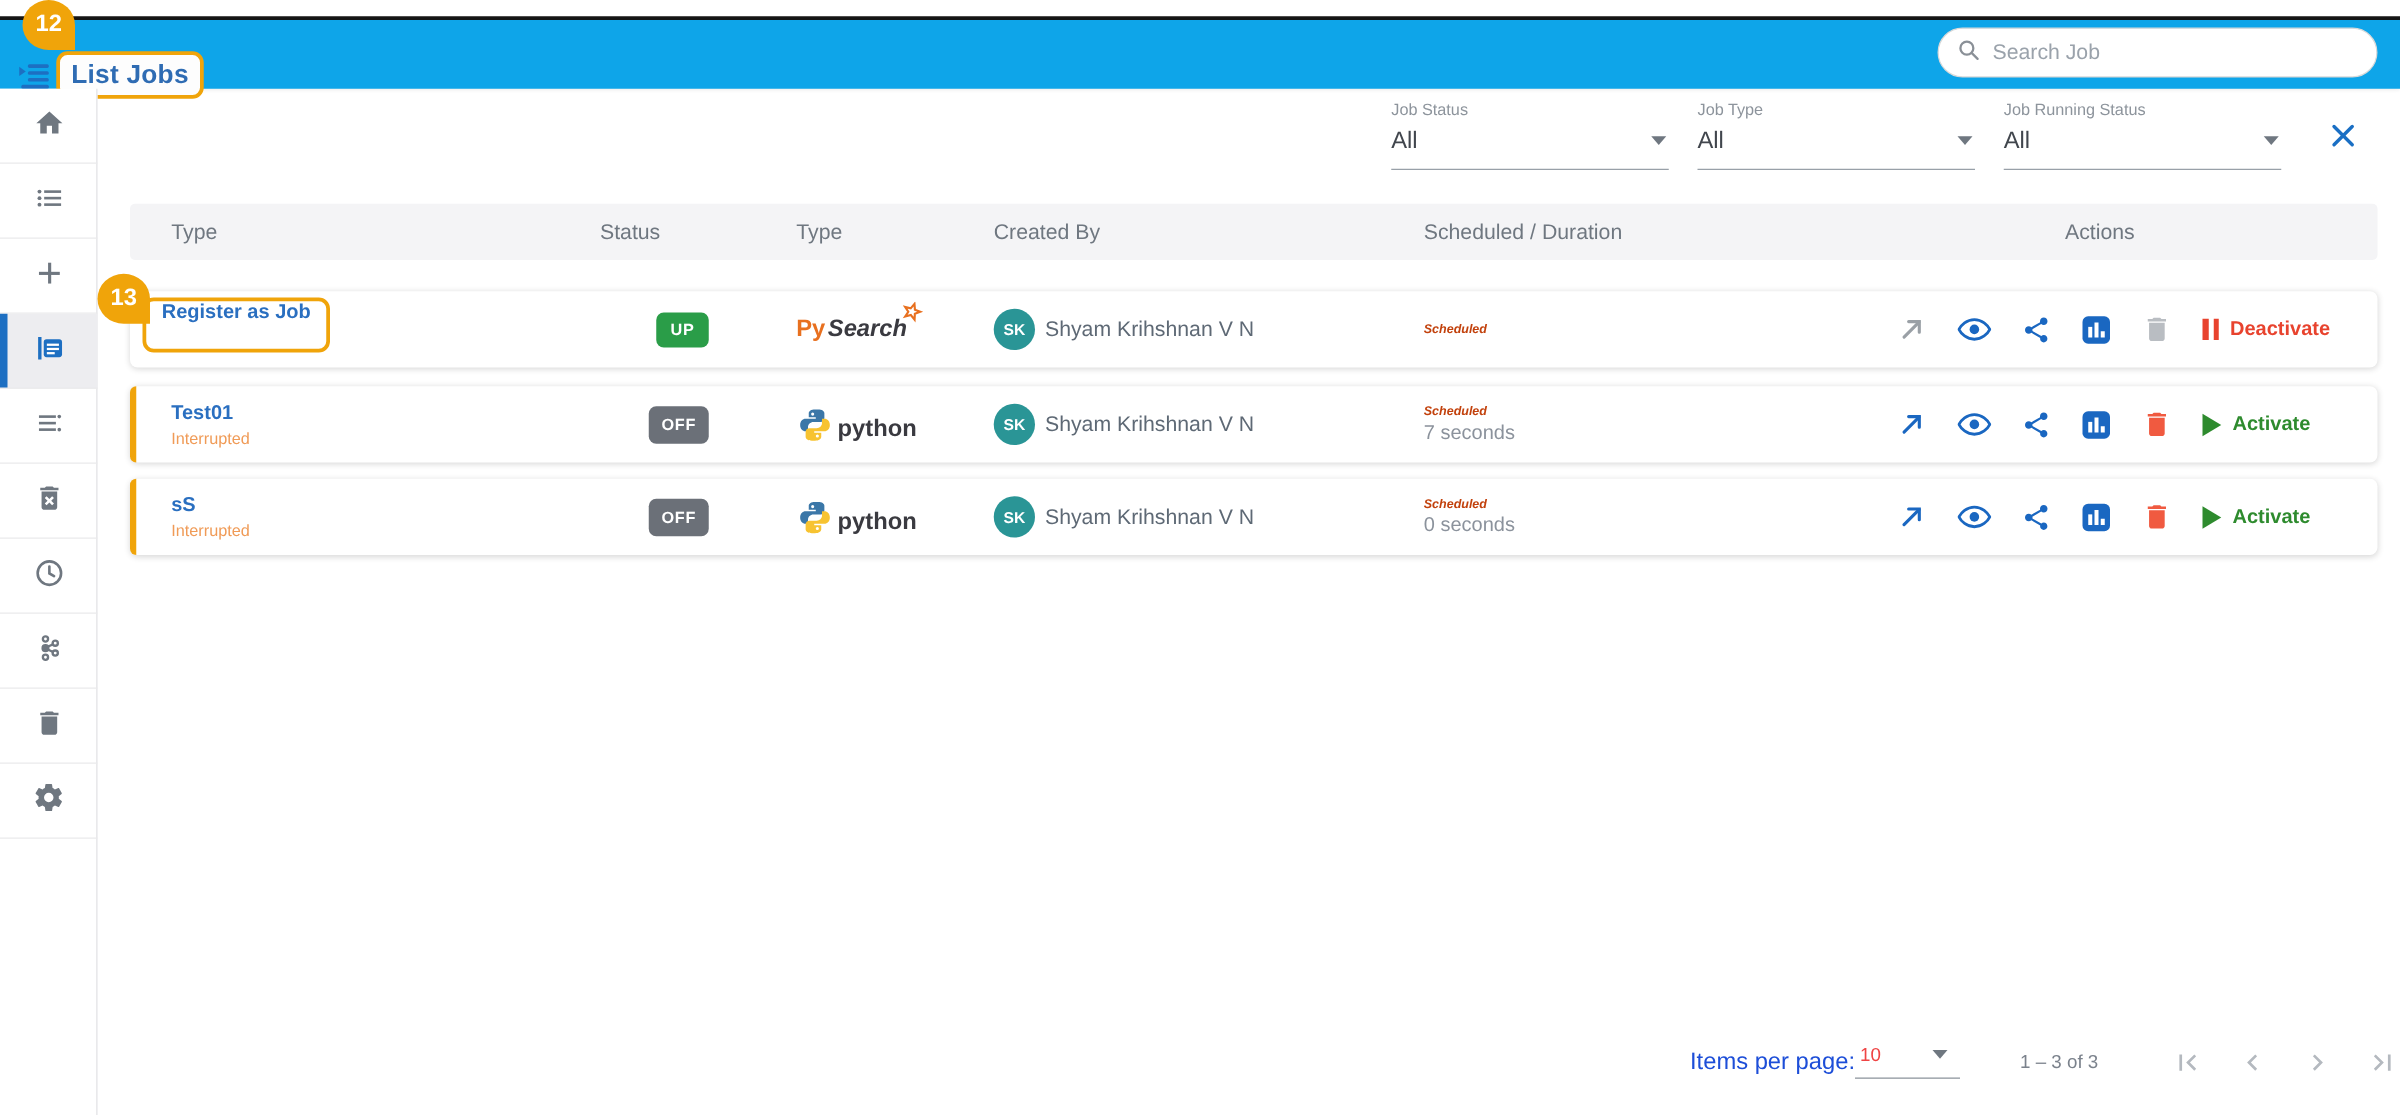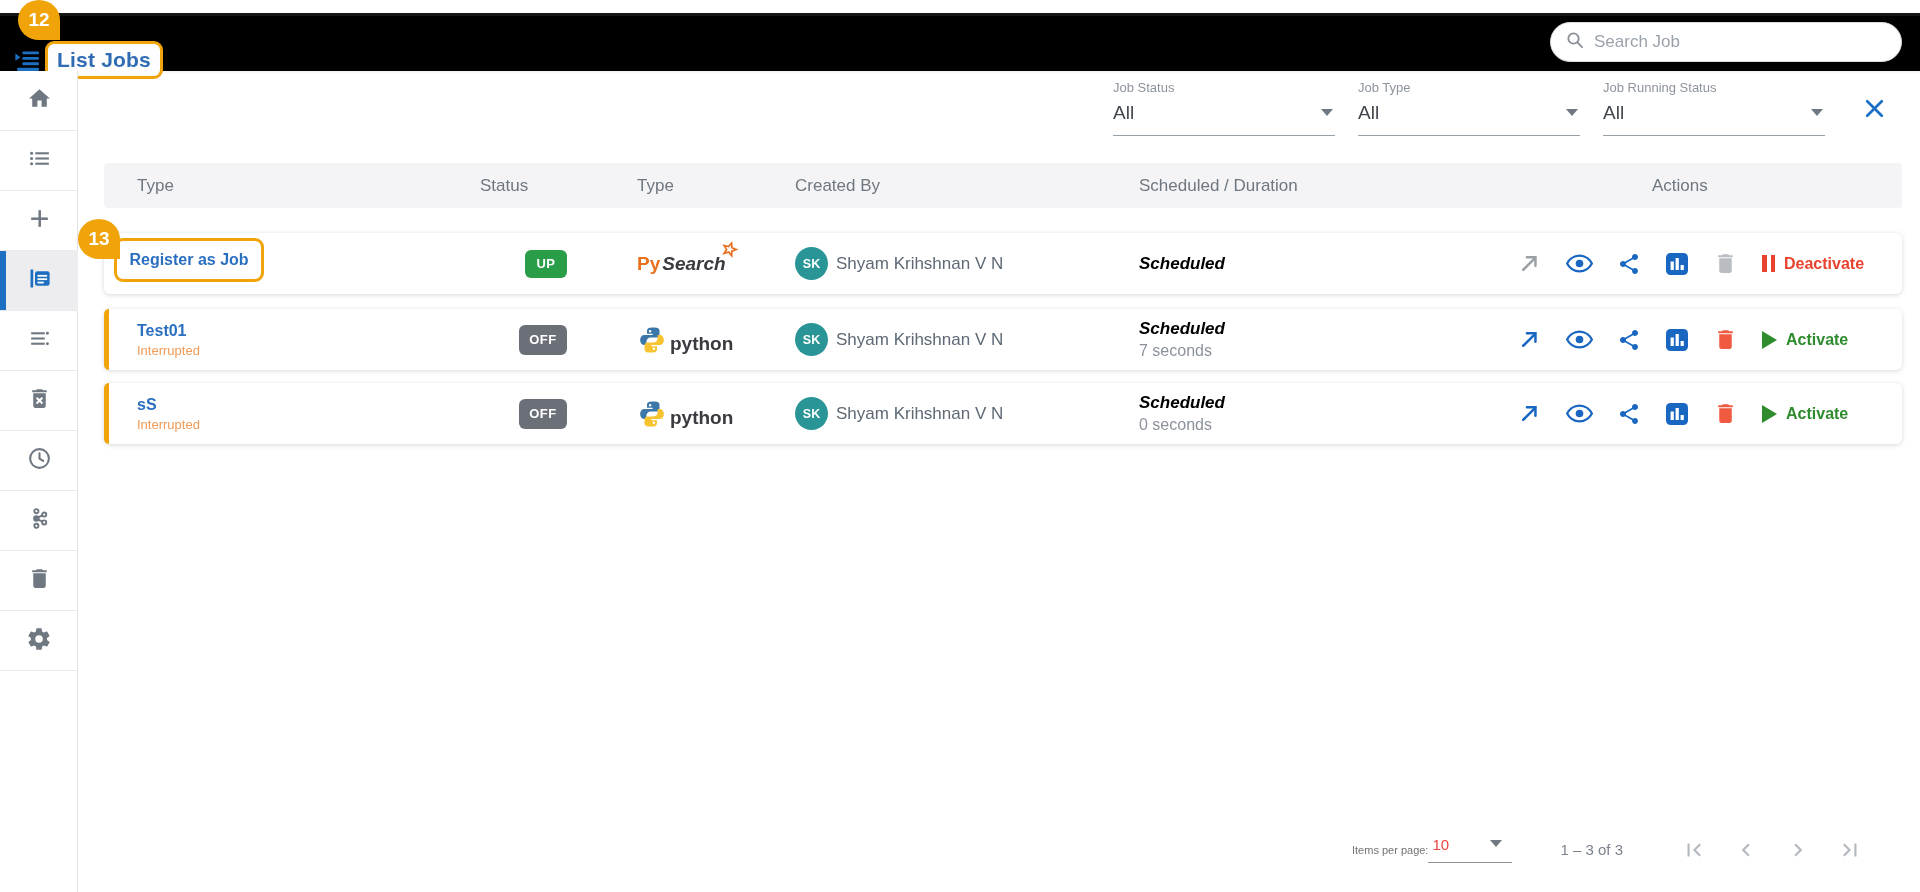--- a/index.html
+++ b/index.html
@@ -5,21 +5,21 @@
   * { margin:0; padding:0; box-sizing:border-box; }
   html,body { width:1920px; height:892px; }
   body { font-family:"Liberation Sans", sans-serif; background:#ffffff; overflow:hidden; }
   #screen { position:relative; width:1920px; height:892px; background:#ffffff; }
 
   
   .top-strip { position:absolute; left:0; top:0; width:100%; height:13px; background:#ffffff; }
   .top-line  { position:absolute; left:0; top:13px; width:100%; height:3px; background:#161616; }
 
   
-  .appbar { position:absolute; left:0; top:16px; width:100%; height:55px; background:#000000; box-shadow:0 1px 3px rgba(0,0,0,.08); }
+  .appbar { position:absolute; left:0; top:16px; width:100%; height:55px; background:#0ea5e9; box-shadow:0 1px 3px rgba(0,0,0,.08); }
   .title-icon { position:absolute; left:14px; top:31px; }
   .title-box { position:absolute; left:45px; top:25px; width:118px; height:38px; border:3px solid #f0a40a; border-radius:9px; background:#fdfdfd; display:flex; align-items:center; justify-content:center; }
   .page-title { font-size:21px; font-weight:600; color:#2f6cb3; letter-spacing:.2px; }
   .step-badge { position:absolute; width:42px; height:40px; background:#f0a40a; color:#ffffff; font-size:19px; font-weight:700; display:flex; align-items:center; justify-content:center; border-radius:50% 50% 0 50%; z-index:30; }
   .badge-12 { left:18px; top:0px; }
   .badge-13 { left:78px; top:219px; }
 
   .search { position:absolute; right:18px; top:6px; width:352px; height:40px; background:#ffffff; border:1px solid #d9d9d9; border-radius:20px; display:flex; align-items:center; padding:0 14px; gap:9px; }
   .search input { border:none; outline:none; background:transparent; font-family:"Liberation Sans",sans-serif; font-size:17px; color:#3f444a; width:280px; }
   .search input::placeholder { color:#9aa2ab; }
@@ -44,53 +44,53 @@
   .c-name { left:33px; } .c-status { left:376px; } .c-type { left:533px; } .c-created { left:691px; } .c-sched { left:1035px; } .c-actions { left:1548px; }
 
   .trow { position:absolute; left:104px; width:1798px; height:61px; background:#ffffff; border-radius:6px; box-shadow:0 1px 5px rgba(0,0,0,.16); }
   .r0 { top:233px; } .r1 { top:309px; } .r2 { top:383px; }
   .trow.interrupted::before { content:""; position:absolute; left:0; top:0; bottom:0; width:5px; background:#f0a40a; border-radius:6px 0 0 6px; }
   .cell { position:absolute; top:0; height:61px; display:flex; align-items:center; }
   .cell.col2 { flex-direction:column; align-items:flex-start; justify-content:center; }
 
   .name-link { color:#2a6fc0; font-size:16px; font-weight:700; cursor:pointer; }
   .sub-status { color:#f09b57; font-size:13px; margin-top:3px; }
-  .name-annotation { position:absolute; left:10px; top:5px; width:150px; height:44px; border:3px solid #f0a40a; border-radius:9px; display:flex; align-items:center; justify-content:center; background:transparent; }
+  .name-annotation { position:absolute; left:10px; top:5px; width:150px; height:44px; border:3px solid #f0a40a; border-radius:9px; display:flex; justify-content:center; background:transparent; }
 
   .badge-status { display:inline-flex; align-items:center; justify-content:center; color:#fff; font-size:13px; font-weight:700; border-radius:6px; letter-spacing:.5px;margin-left:35px; }
   .badge-up  { background:#2a9d48; width:42px; height:28px; }
   .badge-off { background:#6b7078; width:48px; height:30px; }
 
   .pyspark { position:relative; display:flex; align-items:baseline; }
   .pyspark .py { color:#e8701f; font-weight:800; font-size:19px; }
   .pyspark .spark { color:#3a3a40; font-weight:700; font-style:italic; font-size:19px; margin-left:2px; }
   .pyspark .star { position:absolute; right:-12px; top:-12px; transform:rotate(18deg); }
 
   .python-logo { display:flex; align-items:flex-end; gap:3px; }
   .python-logo .pylabel { color:#3a3a40; font-weight:700; font-size:19px; }
 
   .avatar { width:33px; height:33px; border-radius:50%; background:#2a9596; color:#ffffff; font-size:12.5px; font-weight:700; display:flex; align-items:center; justify-content:center; margin-right:8px; flex:0 0 auto; }
   .created-name { color:#5e6975; font-size:17px; }
 
-  .sched-label { color:#000000; font-style:italic; font-size:17px; font-weight:600; }
+  .sched-label { color:#c2410c; font-style:italic; font-size:10px; font-weight:600; }
   .sched-duration { color:#8b929c; font-size:16px; margin-top:3px; }
 
   .actions { position:absolute; right:18px; top:0; bottom:0; display:flex; align-items:center; gap:24px; }
   .aicon { display:flex; align-items:center; justify-content:center; cursor:pointer; }
   .toggle { display:flex; align-items:center; gap:9px; width:122px; cursor:pointer; }
   .toggle .tlabel { font-size:16px; font-weight:600; }
   .toggle.deactivate .tlabel { color:#e8432e; }
   .toggle.activate  .tlabel { color:#2e8b2e; }
   .pause-bars { display:flex; gap:4px; }
   .pause-bars i { display:block; width:4.5px; height:17px; background:#e8432e; }
   .play-tri { width:0; height:0; border-left:15px solid #2e8b2e; border-top:9px solid transparent; border-bottom:9px solid transparent; }
 
   
   .pagination { position:absolute; left:1352px; top:836px; display:flex; align-items:center; }
-  .pg-label { font-size:11px; color:#737373; }
+  .pg-label { font-size:19px; color:#1d4ed8; }
   .pg-size { position:relative; width:84px; border-bottom:1px solid #8b939b; padding:0 0 9px 4px; font-size:15px; color:#ef4444; cursor:pointer; }
   .pg-size .caret { top:4px; right:10px; border-left-width:6px; border-right-width:6px; border-top-width:7px; }
   .pg-range { margin-left:48px; font-size:15px; color:#7b828c; }
   .pg-nav { margin-left:58px; display:flex; align-items:center; gap:26px; }
   .pg-btn { cursor:pointer; display:flex; }
 </style>
 </head>
 <body>
 
 <div id="screen">

